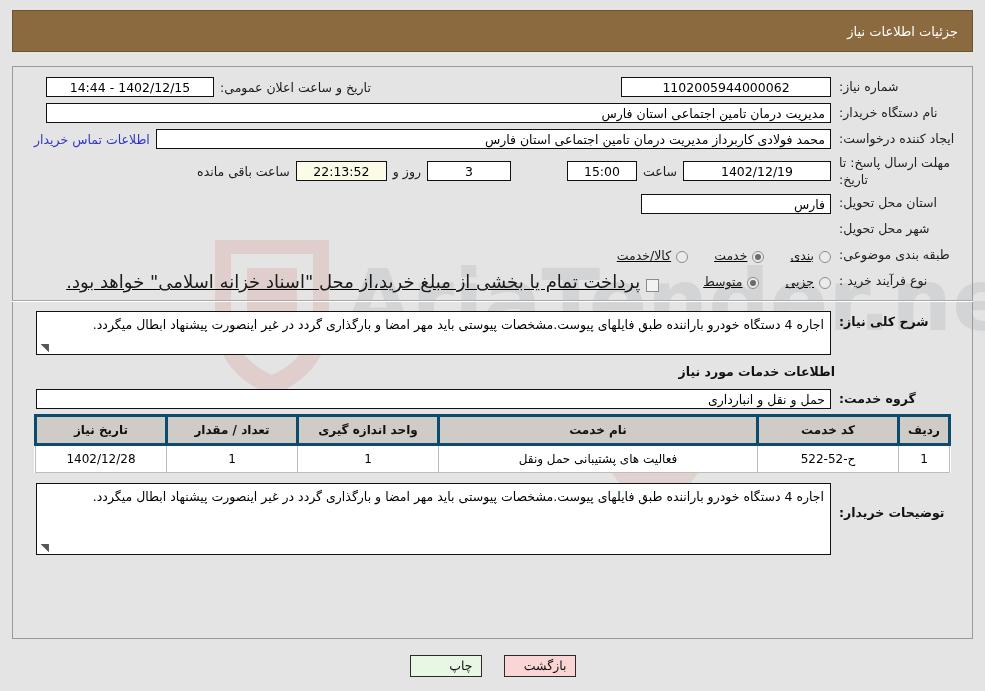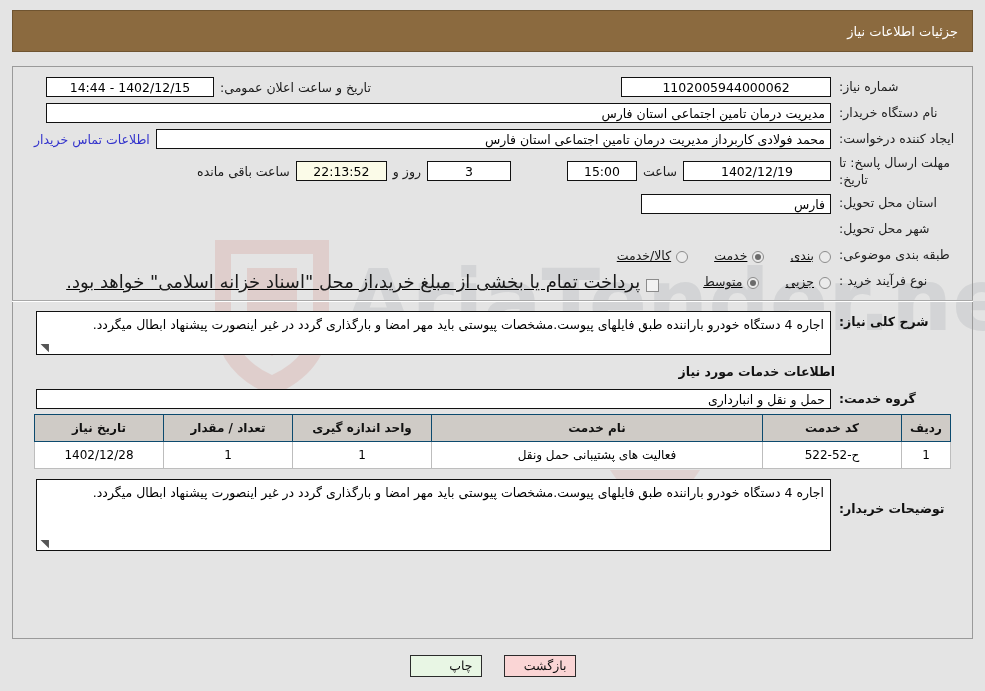--- a/index.html
+++ b/index.html
@@ -215,21 +215,21 @@
   
   .tbl-wrap { padding: 0 6px; margin-top: 4px; }
   table.grid {
     width: 100%;
     border-collapse: collapse;
     font-size: 12px;
     background: #fff;
   }
   table.grid th {
     background: #cfcbc6;
-    border: 1px solid #0c4a6e;
+    border: 3px solid #0c4a6e;
     color: #111;
     font-weight: bold;
     height: 26px;
     font-size: 12px;
     text-align: center;
     padding: 0 4px;
   }
   table.grid td {
     border: 1px solid #bdbdbd;
     height: 26px;

